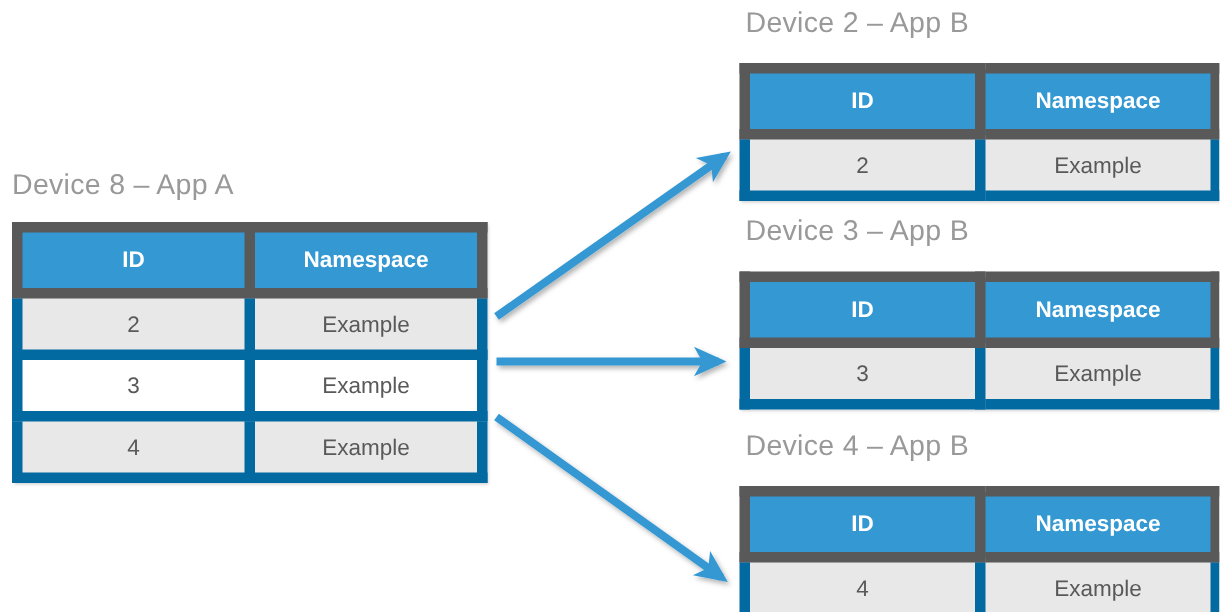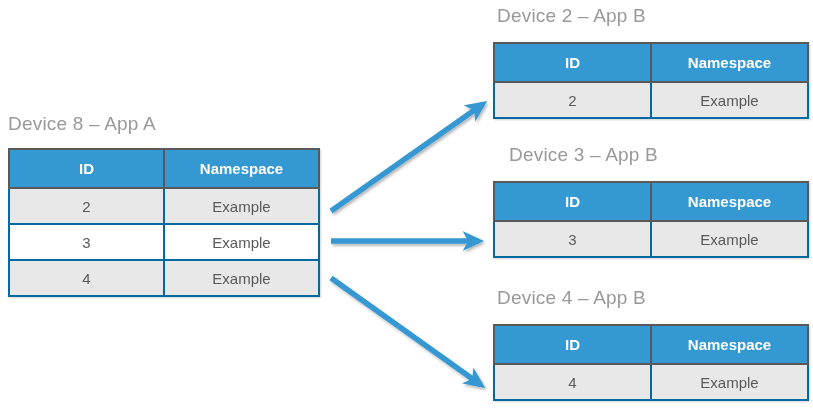--- a/index.html
+++ b/index.html
@@ -29,21 +29,21 @@
   }
 
   .tbl {
     position: absolute;
     border-collapse: collapse;
     table-layout: fixed;
     background: #ffffff;
     box-shadow: 1px 1px 2px rgba(0,0,0,0.18);
   }
   .tbl td, .tbl th {
-    border: 2px solid #0369a1;
+    border: 7px solid #0369a1;
     padding: 0;
     text-align: center;
     vertical-align: middle;
     font-family: "Liberation Sans", sans-serif;
   }
   .tbl thead th {
     background: #3498d3;
     color: #ffffff;
     font-size: 15px;
     font-weight: bold;
@@ -120,21 +120,21 @@
       </tr>
     </thead>
     <tbody>
       <tr class="shaded">
         <td>2</td>
         <td>Example</td>
       </tr>
     </tbody>
   </table>
 
-  <div class="diagram-title" style="left:497px; top:144px;margin-left:12px;">Device 3 – App B</div>
+  <div class="diagram-title" style="left:497px; top:144px;">Device 3 – App B</div>
 
   <table class="tbl" style="left:493px; top:181px; width:314px;">
     <colgroup>
         <col style="width:157px">
         <col style="width:157px">
       </colgroup>
     <thead>
       <tr>
         <th>ID</th>
         <th>Namespace</th>

